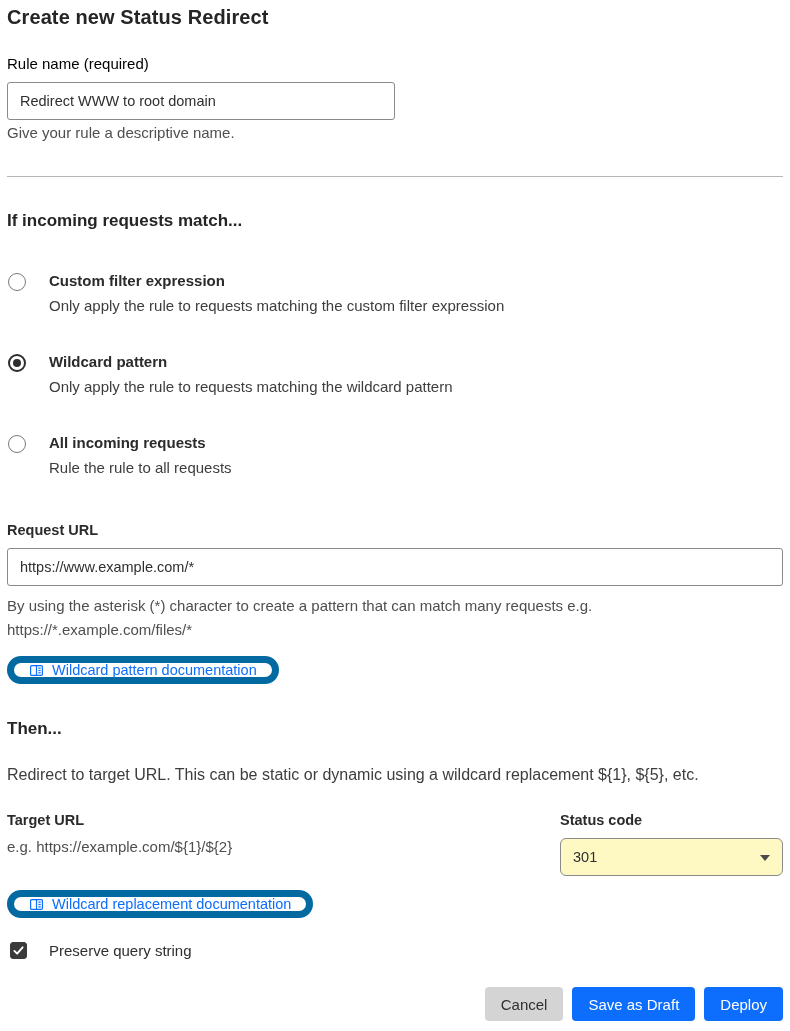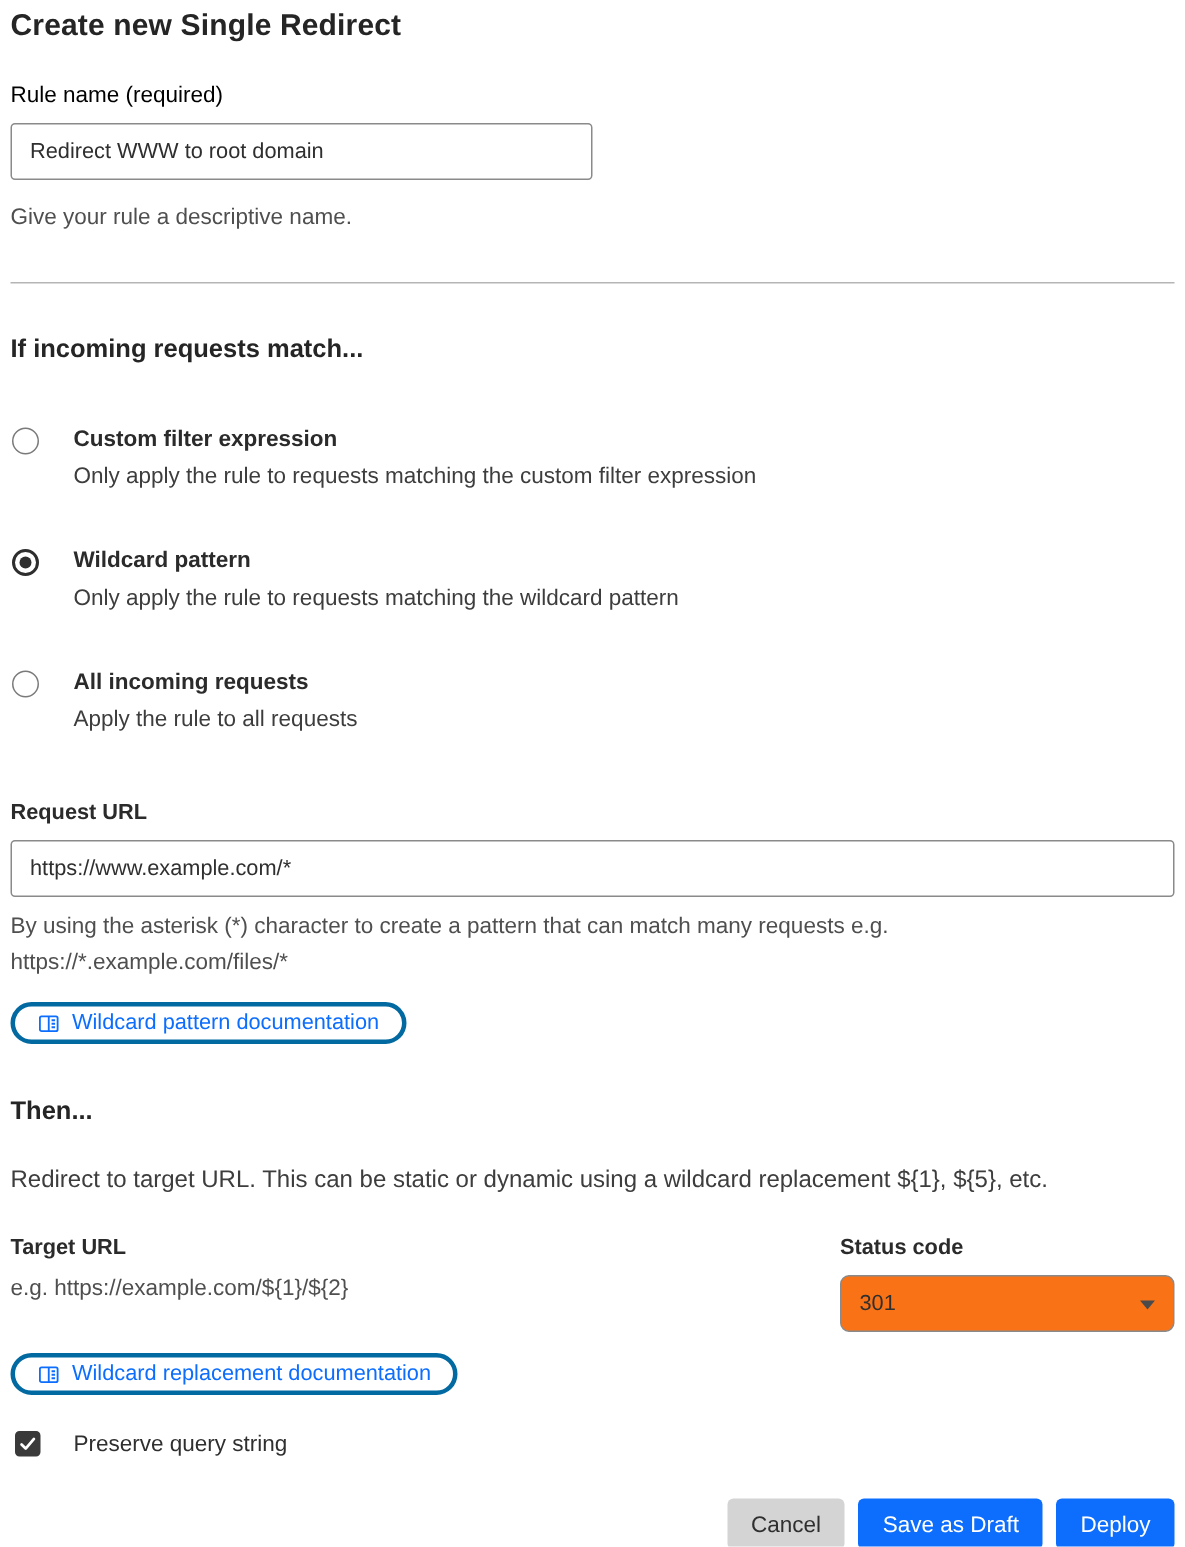--- a/index.html
+++ b/index.html
@@ -22,21 +22,21 @@
   input.text-input {
     font-family: "Liberation Sans", sans-serif;
     font-size: 14.5px; color: #2f2f2f;
     border: 1px solid #8a8a8a; border-radius: 3px;
     height: 38px; padding: 0 12px; outline: none;
     background: #fff; width: 100%;
   }
 
   .rule-name-label { margin-top: 26px; }
   .rule-name-input { width: 388px !important; margin-top: 10px; }
-  .rule-name-help { margin-top: 13px; }
+  .rule-name-help { margin-top: 1px; }
 
   hr.section-divider { border: none; border-top: 1px solid #b5b5b5; margin-top: 31px; }
 
   .match-heading { margin-top: 34px; }
 
   .radio-row { display: flex; margin-top: 40px; cursor: default; }
   .radio-row + .radio-row { margin-top: 36px; }
   .radio-control {
     width: 18px; height: 18px; border-radius: 50%;
     border: 1px solid #7a7a7a; background: #fff;
@@ -52,21 +52,21 @@
   .radio-label { font-size: 15px; font-weight: 700; color: #2b2b2b; line-height: 20px; }
   .radio-desc { font-size: 15px; color: #3d3d3d; margin-top: 5px; line-height: 20px; }
 
   .request-url-label { margin-top: 44px; }
   .request-url-input { margin-top: 10px; }
   .request-url-help { margin-top: 8px; width: 760px; }
 
   .doc-button {
     display: inline-flex; align-items: center; gap: 8px;
     margin-top: 14px; height: 28px; padding: 0 15px;
-    border: 3px solid #0369a1; border-radius: 14px;
+    border: 7px solid #0369a1; border-radius: 14px;
     background: #fff; color: #0d6efd;
     font-family: "Liberation Sans", sans-serif;
     font-size: 14.5px; cursor: pointer;
   }
   .doc-button svg { display: block; }
 
   .then-heading { margin-top: 35px; }
   .then-desc { margin-top: 27px; font-size: 16px; color: #3d3d3d; }
 
   .target-row { display: flex; margin-top: 28px; }
@@ -74,21 +74,21 @@
   .status-col { width: 223px; margin-left: 8px; }
   .target-row .text-input, .select-wrap { margin-top: 10px; }
 
   .select-wrap { position: relative; }
   select.status-select {
     -webkit-appearance: none; appearance: none;
     font-family: "Liberation Sans", sans-serif;
     font-size: 14.5px; color: #2f2f2f;
     width: 100%; height: 38px; padding: 0 30px 0 12px;
     border: 1px solid #8a8a8a; border-radius: 6px;
-    background: #f97316; outline: none; cursor: pointer;
+    background: #fef9c3; outline: none; cursor: pointer;
   }
   .caret-down {
     position: absolute; right: 13px; top: 50%; margin-top: -2px;
     width: 0; height: 0; pointer-events: none;
     border-left: 5px solid transparent; border-right: 5px solid transparent;
     border-top: 6px solid #4a4a4a;
   }
   .target-help { margin-top: 7px; }
 
   .checkbox-row { display: flex; align-items: center; margin-top: 24px; }
@@ -110,21 +110,21 @@
     border-radius: 4px; border: none; cursor: pointer;
   }
   .btn-cancel { background: #d4d4d4; color: #2f2f2f; }
   .btn-primary { background: #0d6efd; color: #ffffff; }
 </style>
 </head>
 <body>
 
 <div class="page">
 
-  <h1 class="page-title">Create new Single Redirect</h1>
+  <h1 class="page-title">Create new Status Redirect</h1>
 
   <div class="field-label rule-name-label">Rule name (required)</div>
   <input type="text" class="text-input rule-name-input" value="Redirect WWW to root domain" style="">
   <div class="help-text rule-name-help">Give your rule a descriptive name.</div>
 
   <hr class="section-divider">
 
   <h2 class="section-heading match-heading">If incoming requests match...</h2>
 
   <div class="radio-row">
@@ -140,21 +140,21 @@
     <span class="radio-texts">
       <span class="radio-label" style="display:block">Wildcard pattern</span>
       <span class="radio-desc" style="display:block">Only apply the rule to requests matching the wildcard pattern</span>
     </span>
   </div>
 
   <div class="radio-row">
     <span class="radio-control"></span>
     <span class="radio-texts">
       <span class="radio-label" style="display:block">All incoming requests</span>
-      <span class="radio-desc" style="display:block">Apply the rule to all requests</span>
+      <span class="radio-desc" style="display:block">Rule the rule to all requests</span>
     </span>
   </div>
 
   <div class="field-label bold request-url-label">Request URL</div>
   <input type="text" class="text-input request-url-input" value="https://www.example.com/*" style="">
   <div class="help-text request-url-help">By using the asterisk (*) character to create a pattern that can match many requests e.g. https://*.example.com/files/*</div>
 
   <button class="doc-button">
     <span>
       <svg width="15" height="15" viewBox="0 0 16 16" fill="none" stroke="currentColor" stroke-width="1.3">

